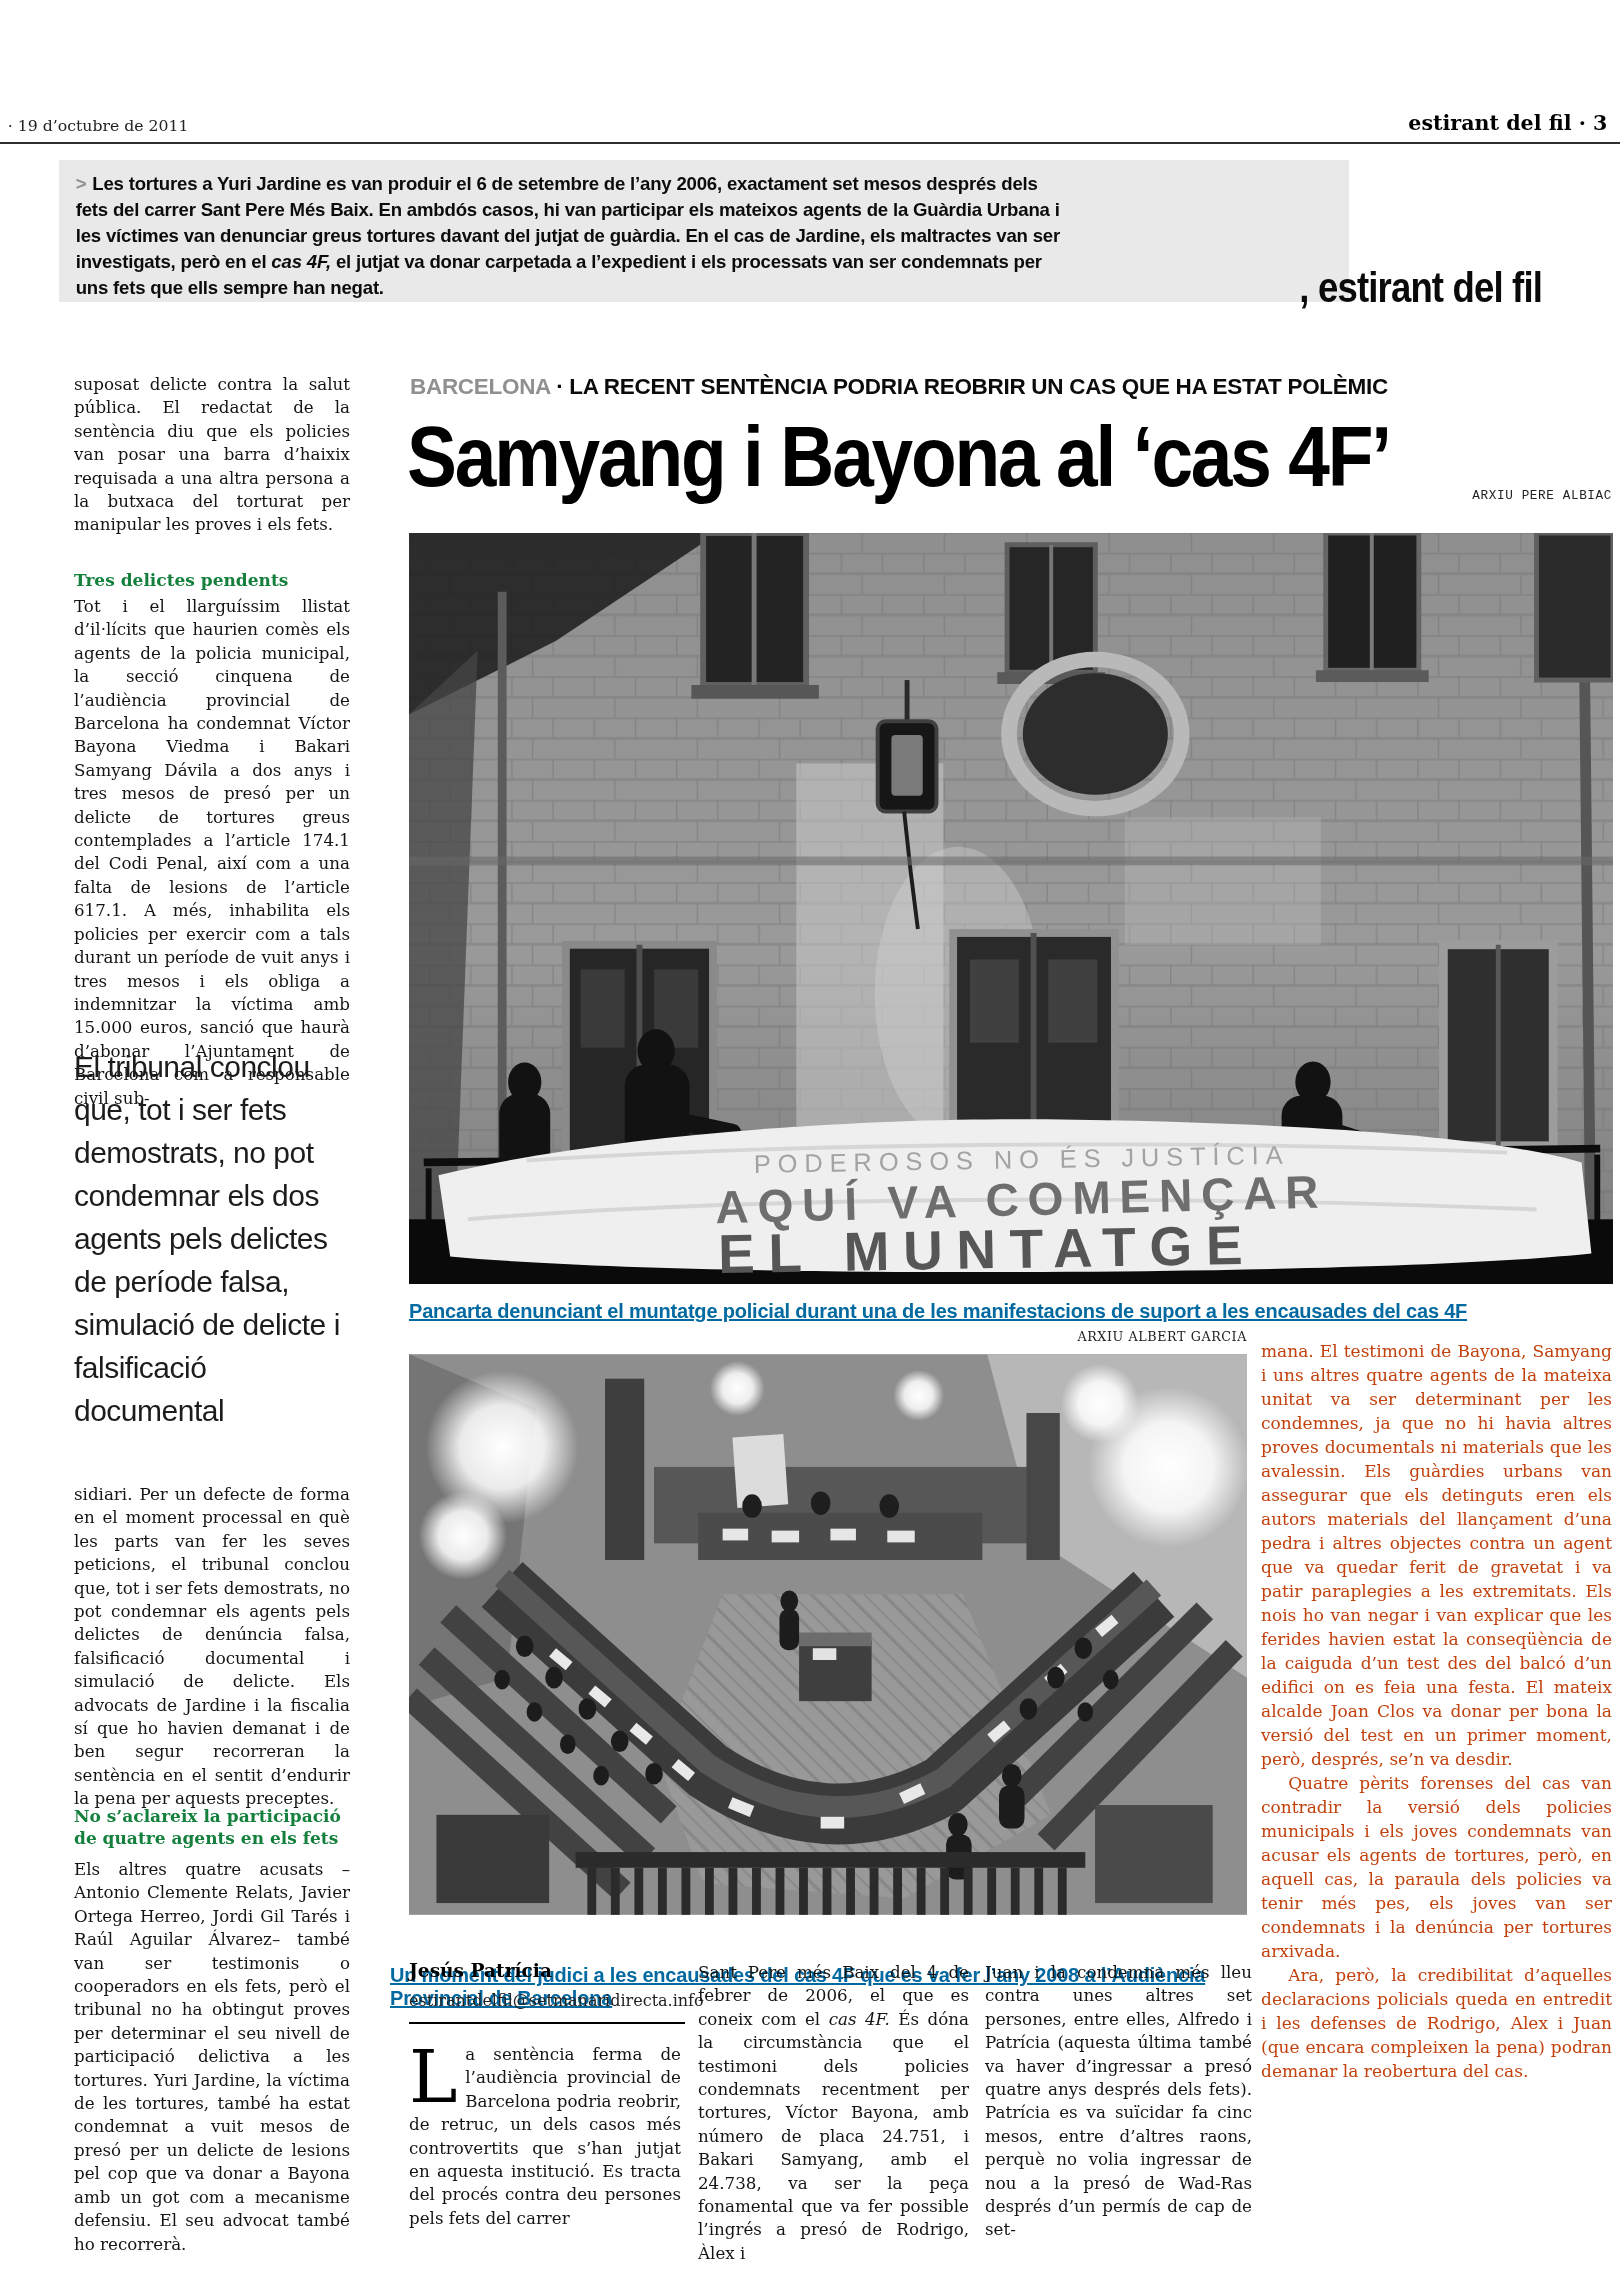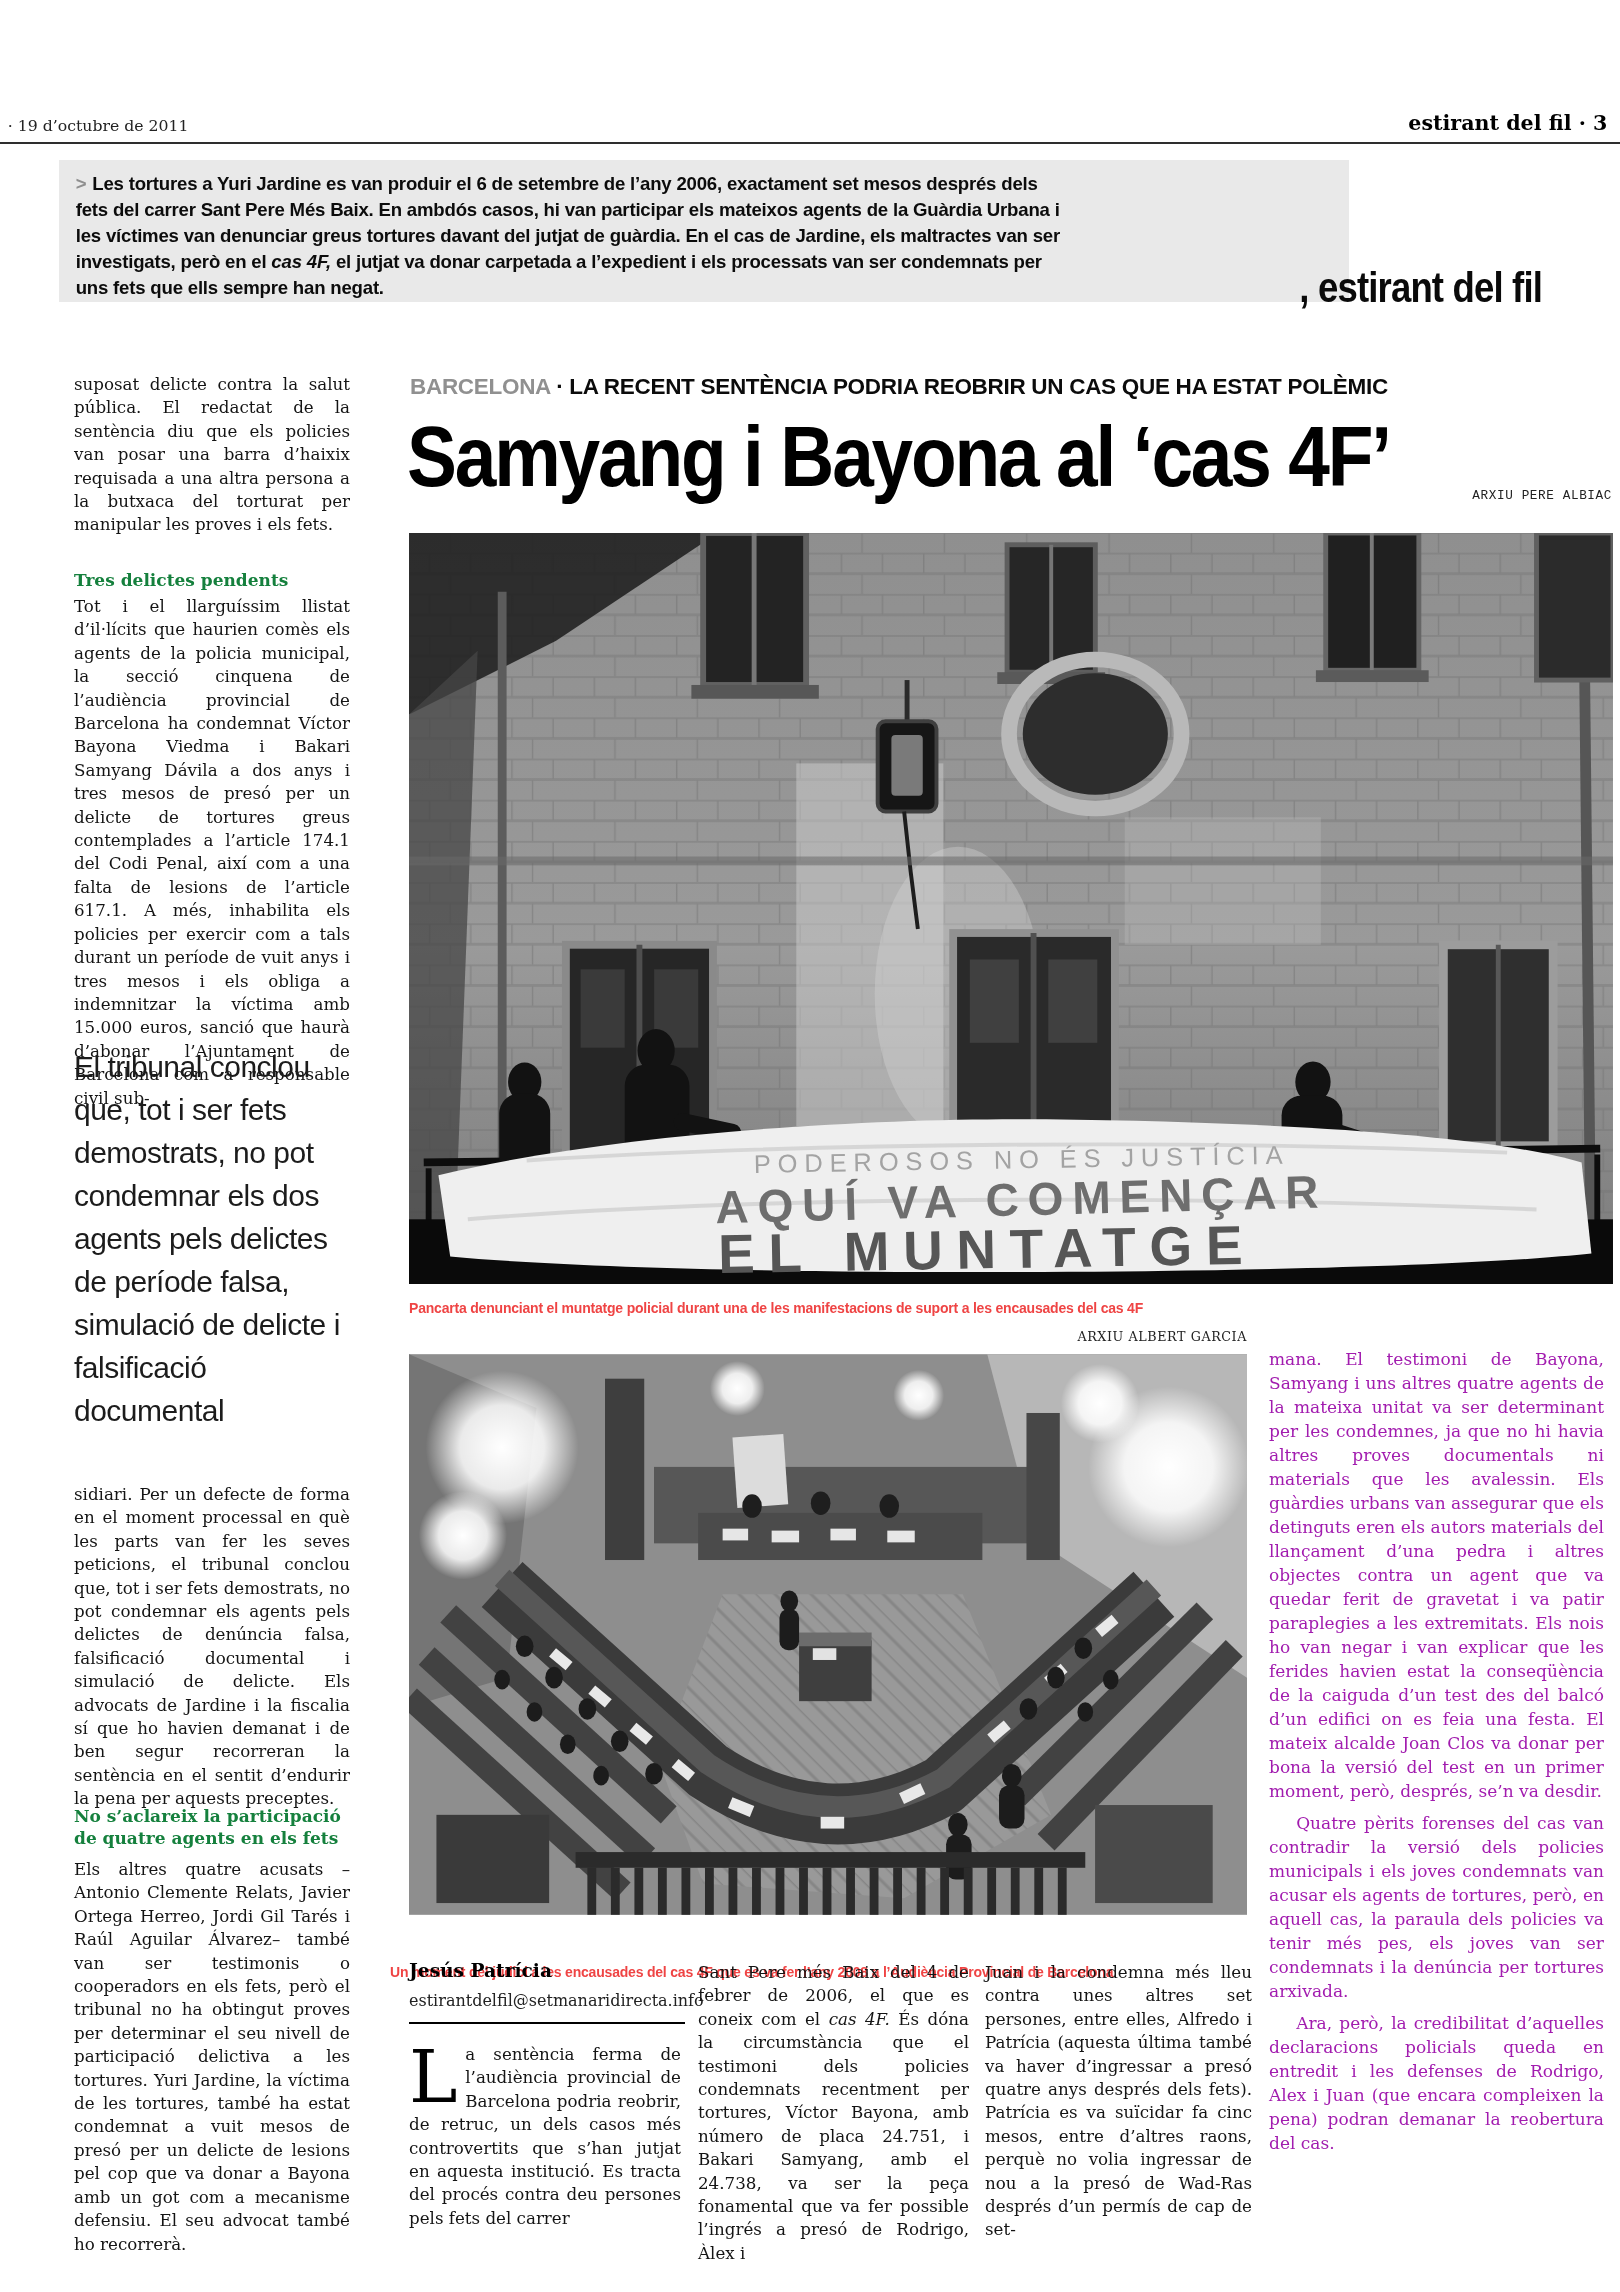--- a/index.html
+++ b/index.html
@@ -26,29 +26,29 @@
              line-height:43px;letter-spacing:-0.5px;color:#1c1c1c;text-align:left;}
   
   .kicker{font-family:"Liberation Sans",sans-serif;font-weight:bold;font-size:22.5px;
           letter-spacing:-0.3px;white-space:nowrap;}
   .kicker .loc{color:#909090;}
   .kicker .rest{color:#0b0b0b;}
   .headline{font-family:"Liberation Sans",sans-serif;font-weight:bold;font-size:86px;
             letter-spacing:-2.5px;color:#000;white-space:nowrap;transform:scaleX(.87);
             transform-origin:left center;}
   .credit{font:12.7px/14.7px "DejaVu Serif",serif;letter-spacing:0.6px;color:#222;text-align:right;}
-  .caption{font-family:"Liberation Sans",sans-serif;font-weight:bold;font-size:14px;
-           letter-spacing:-0.2px;color:#ef4444;}
+  .caption{font-family:"Liberation Sans",sans-serif;font-weight:bold;font-size:20px;
+           letter-spacing:-0.2px;color:#0369a1;text-decoration:underline;}
   
   .byline-author{font:bold 18.6px/21.6px "DejaVu Serif",serif;color:#000;}
   .byline-email{font:16px/19.6px "DejaVu Serif",serif;color:#222;}
   .byline-rule{border-top:2px solid #000;width:276px;}
   .dropcap{float:left;font:500 73px/59px "DejaVu Serif",serif;color:#000;
            padding:3.9px 7.8px 0 0;}
-  .rcol-p{font:17px/24px "DejaVu Serif",serif;text-align:justify;color:#a21caf;margin:8px;}
+  .rcol-p{font:17px/24px "DejaVu Serif",serif;text-align:justify;color:#c2410c;margin:0;}
   .indent{text-indent:1.6em;}
   .photo-frame{display:block;}
 </style>
 </head>
 <body>
 
 <div class="page">
 
   <div class="abs hdr-date" style="left:7.8px;top:116px;">·  19 d’octubre de 2011</div>
   <div class="abs hdr-brand" style="right:12.7px;top:112px;width:392px;">estirant del fil · 3</div>

